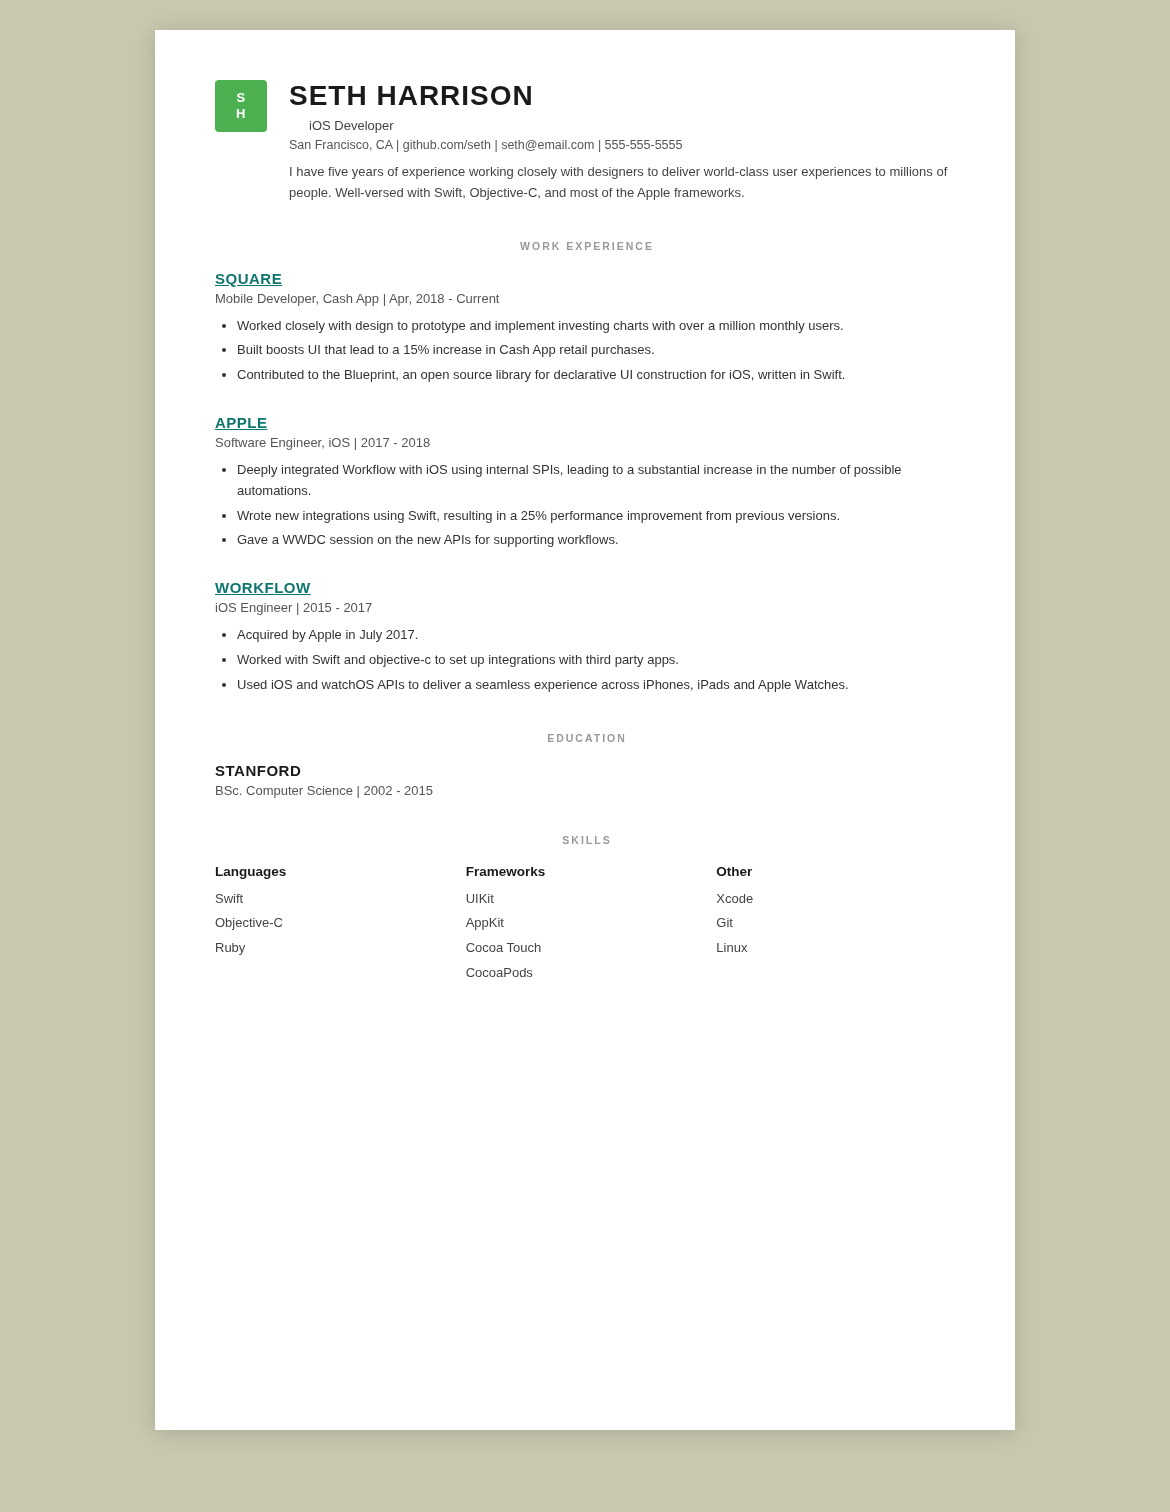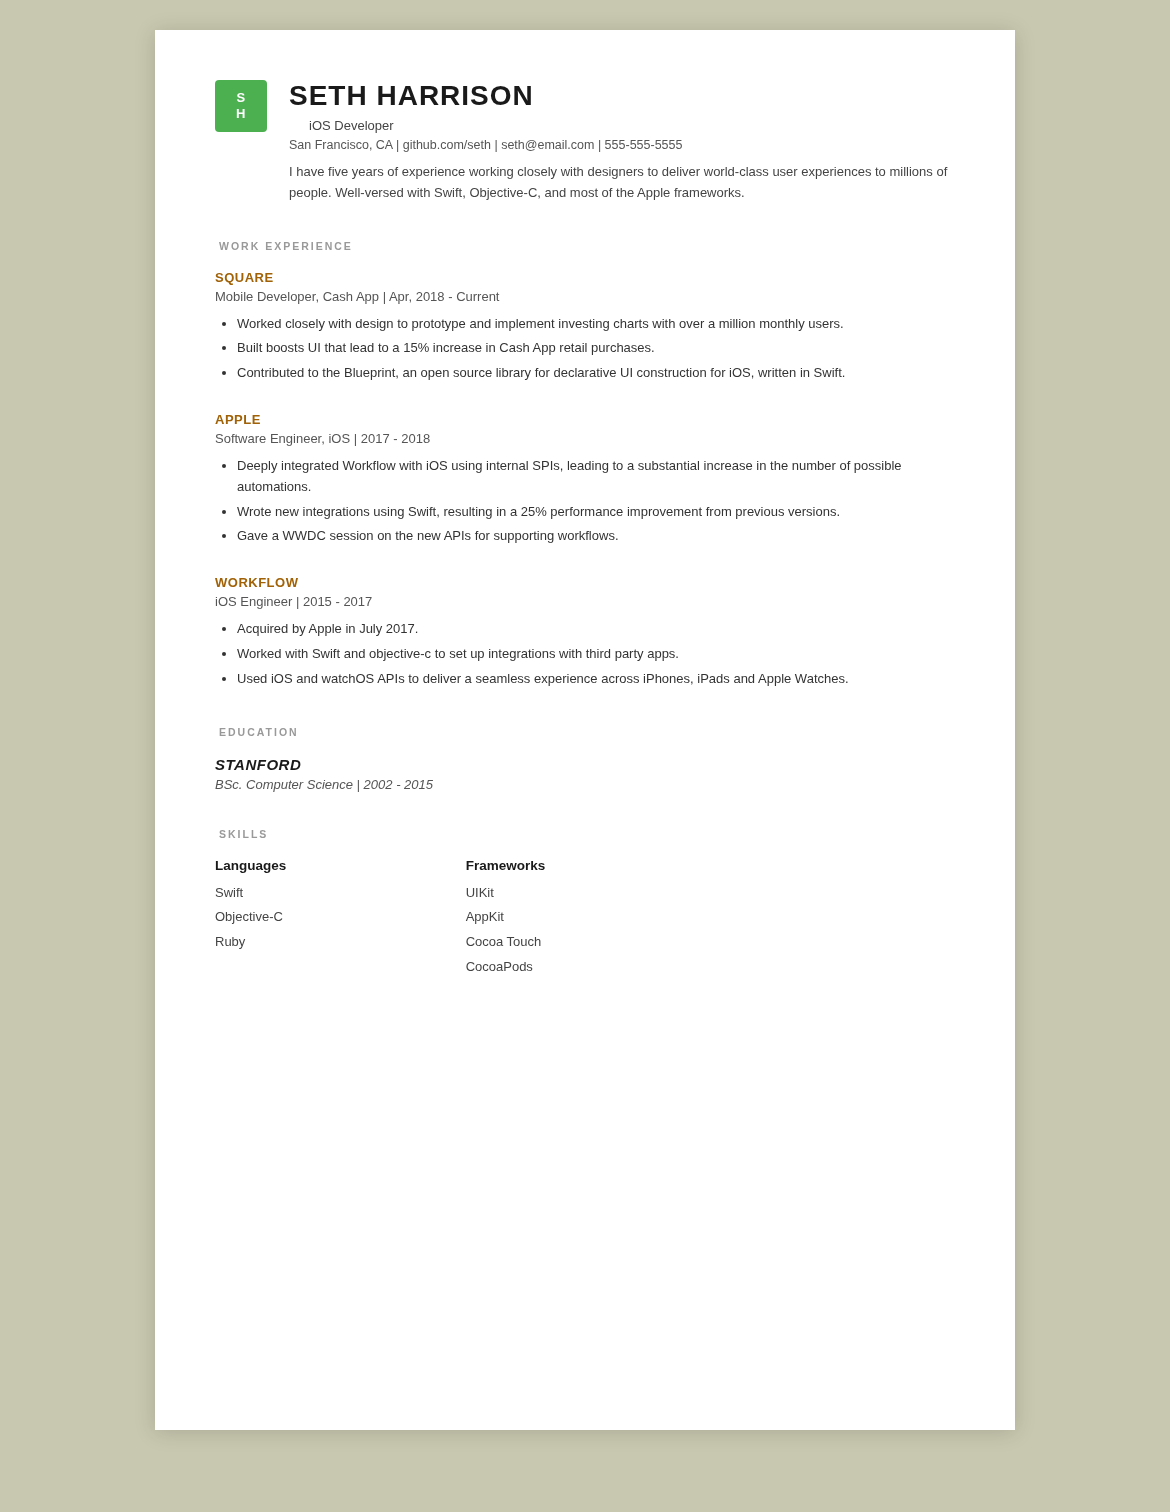--- a/index.html
+++ b/index.html
@@ -92,34 +92,36 @@
     .section-label {
       font-family: Arial, sans-serif;
       font-size: 10.5px;
       font-weight: 700;
       color: #999;
       letter-spacing: 2px;
       text-transform: uppercase;
       margin-bottom: 18px;
       margin-top: 36px;
       padding-left: 4px;
+      text-align: center;
     }
 
     
     .company-block {
       margin-bottom: 28px;
     }
 
     .company-name {
       font-family: Arial, sans-serif;
-      font-size: 13px;
+      font-size: 15px;
       font-weight: 900;
-      color: #a16207;
+      color: #0f766e;
       letter-spacing: 0.5px;
       margin-bottom: 4px;
+      text-decoration: underline;
     }
 
     .company-role {
       font-family: Liberation Sans, sans-serif;
       font-size: 13px;
       color: #555;
       margin-bottom: 10px;
     }
 
     .bullet-list {
@@ -131,21 +133,20 @@
       font-family: Arial, sans-serif;
       font-size: 13px;
       color: #333;
       line-height: 1.6;
       margin-bottom: 4px;
     }
 
     
     .education-block {
       margin-bottom: 36px;
-      font-style: italic;
     }
 
     .school-name {
       font-family: Arial, sans-serif;
       font-size: 15px;
       font-weight: 900;
       color: #1a1a1a;
       letter-spacing: 0.5px;
       margin-bottom: 4px;
     }
@@ -244,15 +245,21 @@
       <p>
         Swift<br>Objective-C<br>Ruby
       </p>
     </div>
     <div class="skills-column">
       <h4>Frameworks</h4>
       <p>
         UIKit<br>AppKit<br>Cocoa Touch<br>CocoaPods
       </p>
     </div>
+    <div class="skills-column">
+      <h4>Other</h4>
+      <p>
+        Xcode<br>Git<br>Linux
+      </p>
+    </div>
   </div>
 
 </div>
 
 </body></html>

